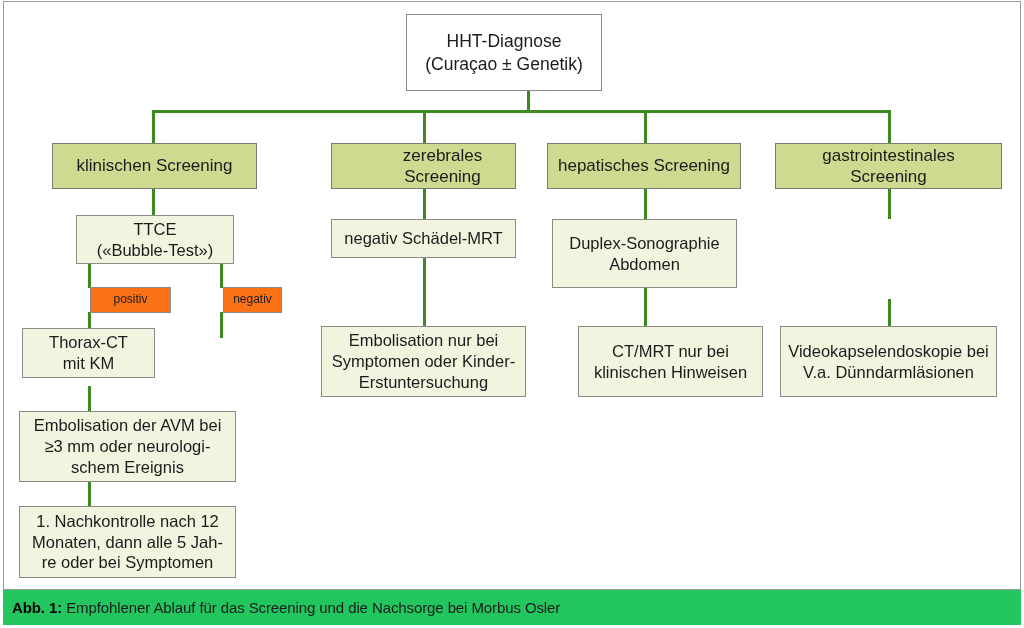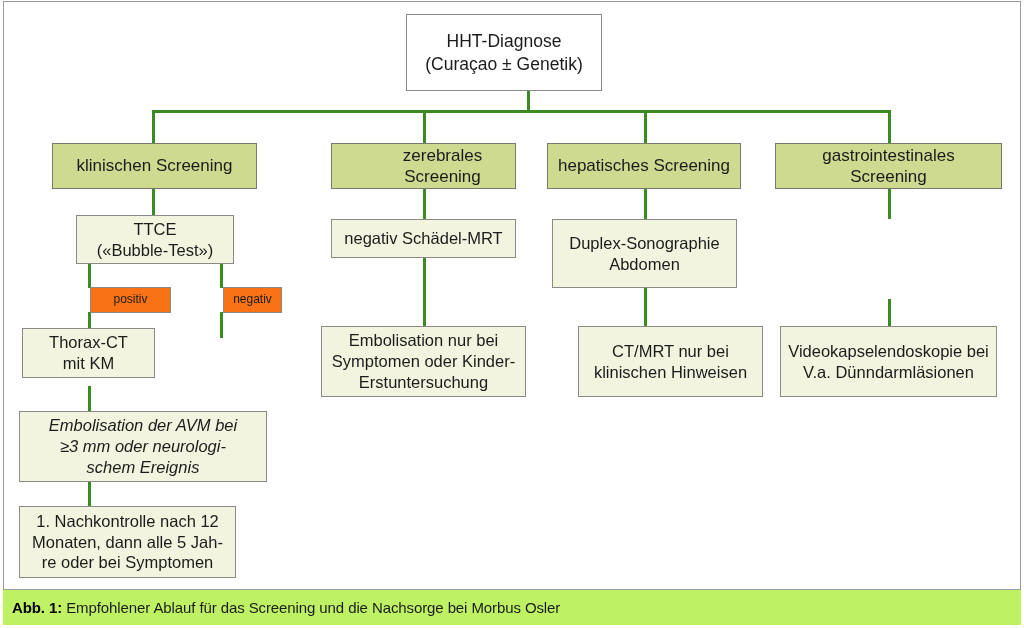--- a/index.html
+++ b/index.html
@@ -86,21 +86,21 @@
   .conn.h { height: 3px; }
 
   #caption-bar {
     position: absolute;
     left: 3px;
     top: 589px;
     width: 1018px;
     height: 36px;
     border-top: 1px solid #9b9b9b;
     box-sizing: border-box;
-    background: #bef264;
+    background: #22c55e;
     display: flex;
     align-items: center;
   }
   #caption-text {
     font-family: "Liberation Sans", sans-serif;
     font-size: 15px;
     color: #1c1c1c;
     padding-left: 9px;
     letter-spacing: -0.1px;
     white-space: nowrap;
@@ -154,21 +154,21 @@
     <div class="node header" style="left:331px; top:143px; width:185px; height:46px;padding-left:44px;">zerebrales Screening</div>
     <div class="node header" style="left:547px; top:143px; width:194px; height:46px;">hepatisches Screening</div>
     <div class="node header" style="left:775px; top:143px; width:227px; height:46px;">gastrointestinales Screening</div>
 
     <div class="node plain" style="left:76px; top:215px; width:158px; height:49px;">TTCE
 («Bubble-Test»)</div>
     <div class="node small" style="left:48px; top:287px; width:81px; height:26px;">positiv</div>
     <div class="node small" style="left:181px; top:287px; width:59px; height:26px;">negativ</div>
     <div class="node plain" style="left:22px; top:328px; width:133px; height:50px;">Thorax-CT
 mit KM</div>
-    <div class="node plain" style="left:19px; top:411px; width:248px; height:71px;font-style:italic;">Embolisation der AVM bei
+    <div class="node plain" style="left:19px; top:411px; width:217px; height:71px;">Embolisation der AVM bei
 ≥3 mm oder neurologi-
 schem Ereignis</div>
     <div class="node plain" style="left:19px; top:506px; width:217px; height:72px;">1. Nachkontrolle nach 12
 Monaten, dann alle 5 Jah-
 re oder bei Symptomen</div>
 
     <div class="node plain" style="left:331px; top:219px; width:185px; height:39px;">negativ Schädel-MRT</div>
     <div class="node plain" style="left:321px; top:326px; width:205px; height:71px;">Embolisation nur bei
 Symptomen oder Kinder-
 Erstuntersuchung</div>

